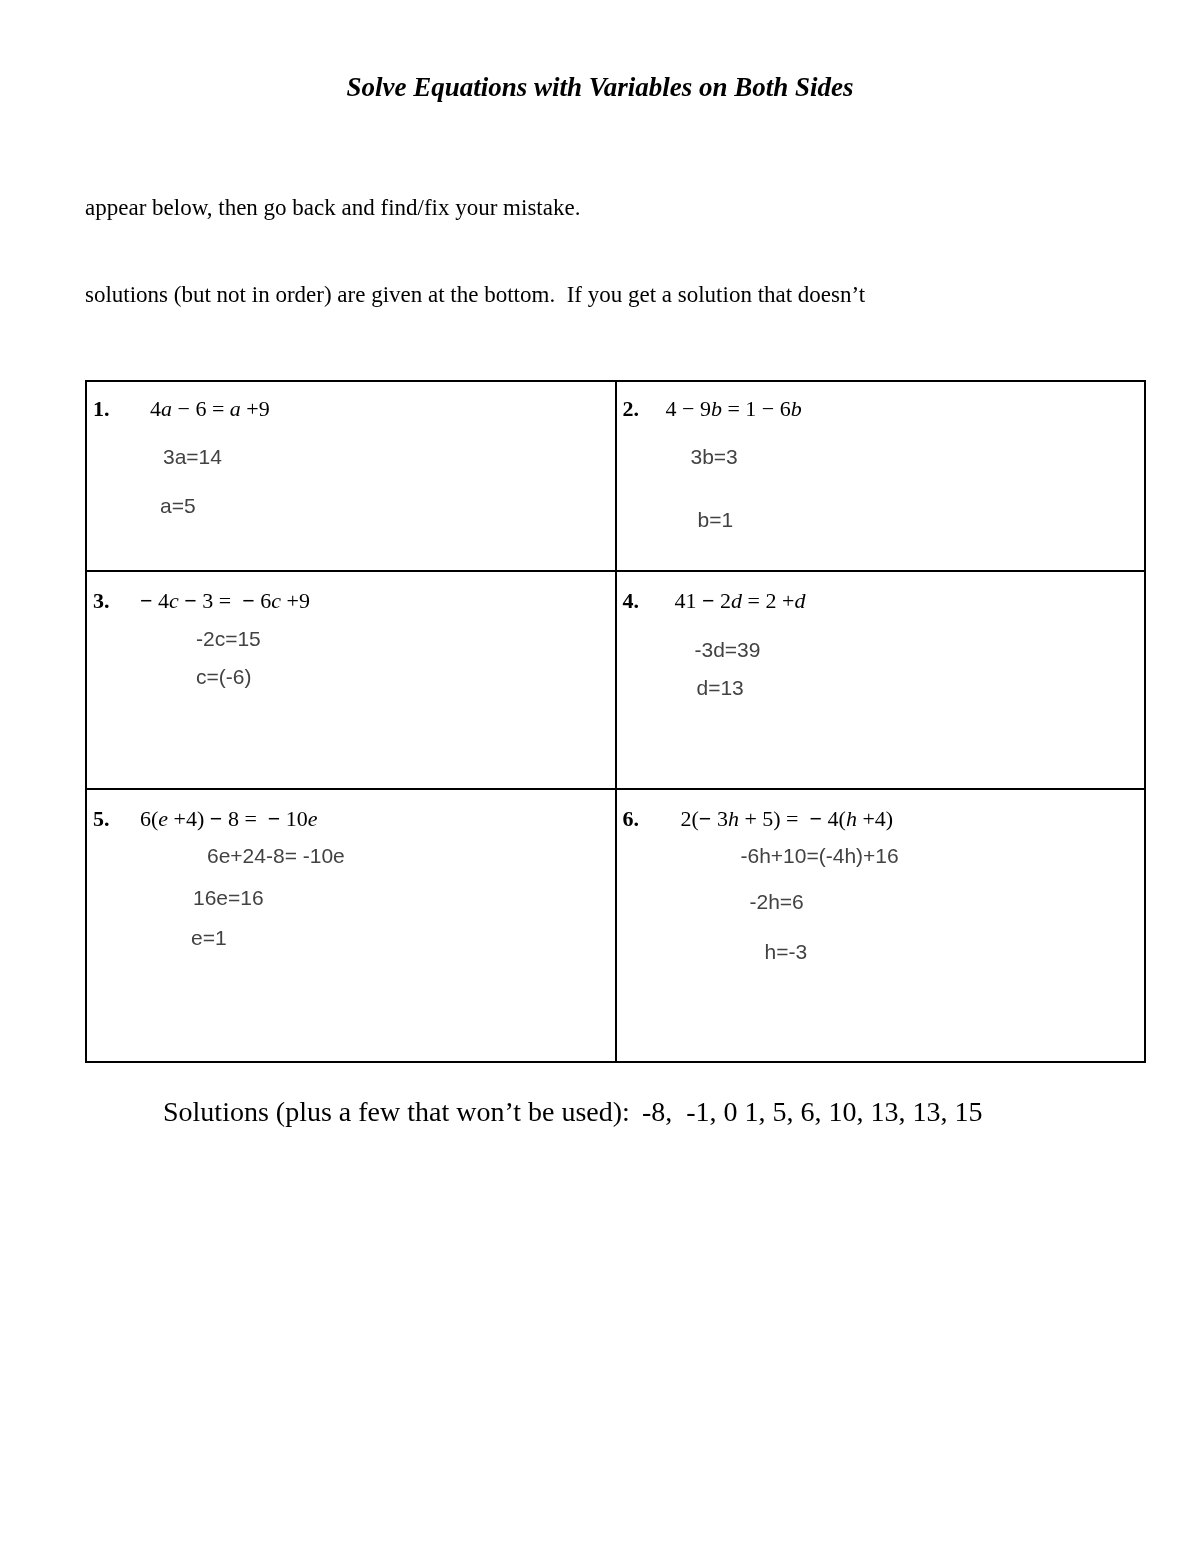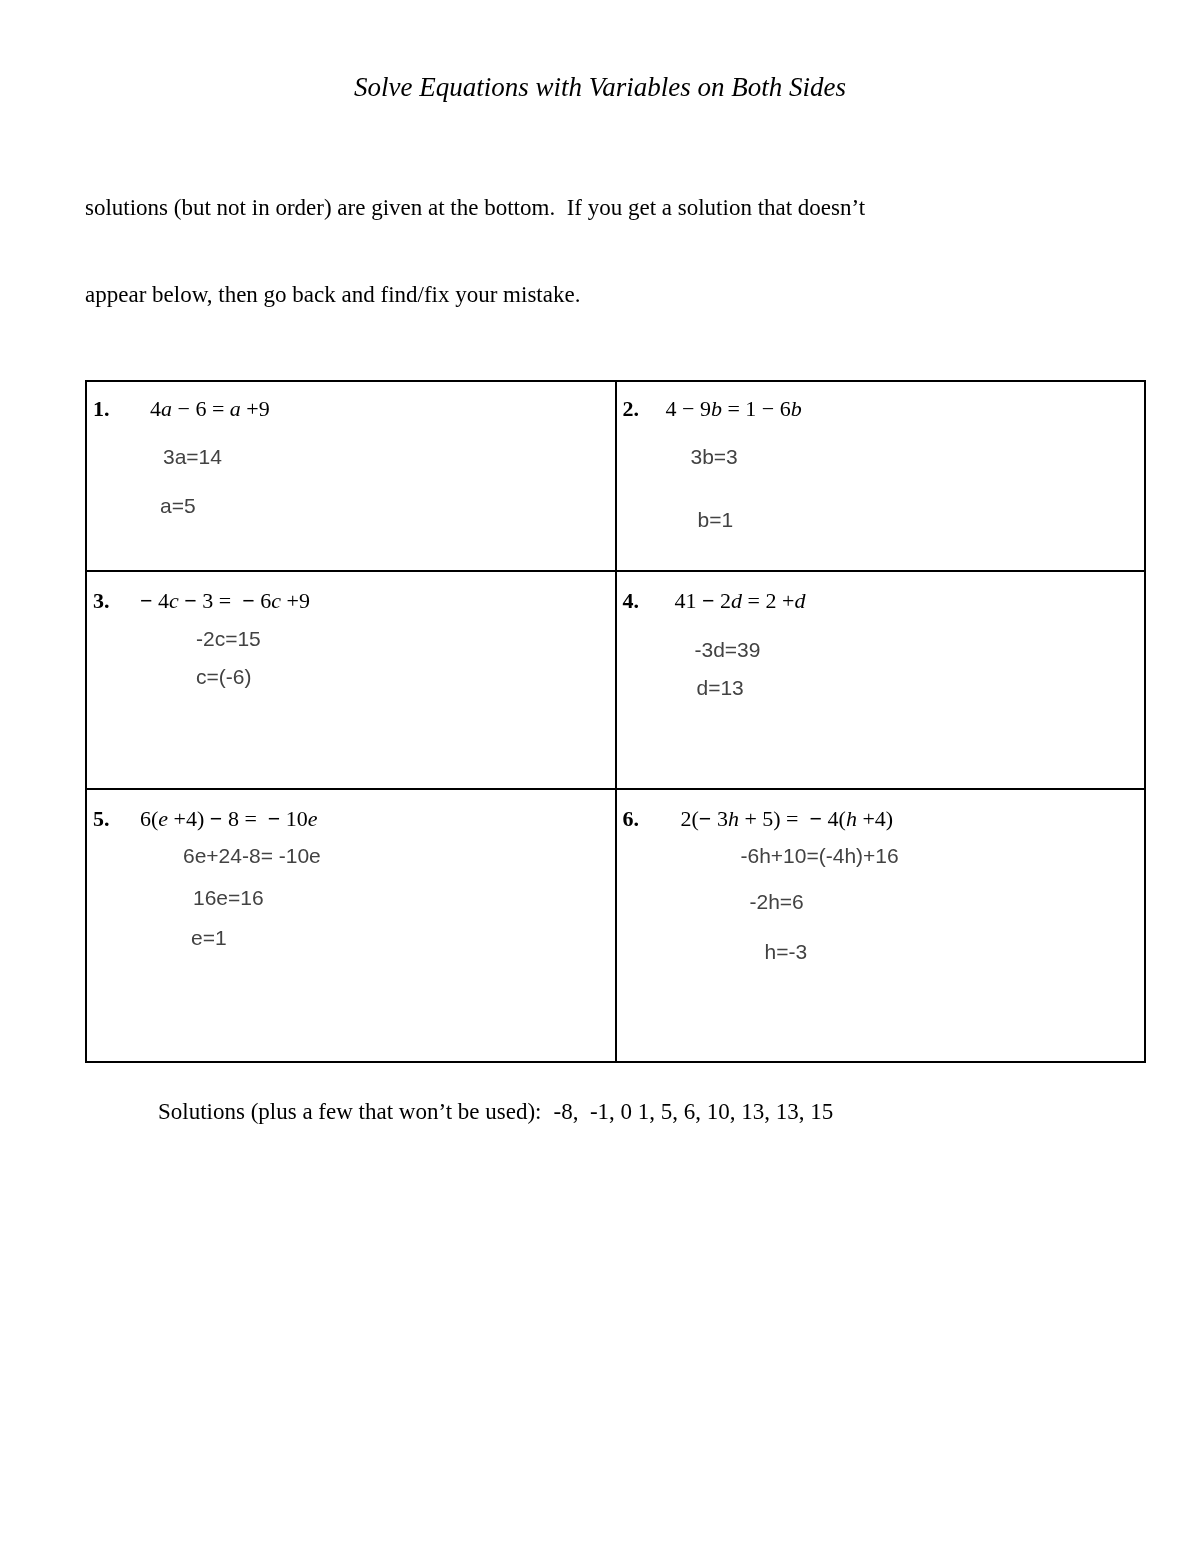--- a/index.html
+++ b/index.html
@@ -11,21 +11,21 @@
     color: #000000;
     font-family: "Liberation Serif", serif;
     overflow: hidden;
   }
   .title {
     margin: 0;
     padding-top: 72px;
     text-align: center;
     font-size: 27px;
     line-height: 31px;
-    font-weight: normal;
+    font-weight: bold;
     font-style: italic;
     font-family: "Liberation Serif", serif;
   }
   .instructions {
     margin: 32px 40px 0 85px;
     font-size: 23px;
     line-height: 29px;
     white-space: pre-wrap;
   }
   table.ptable {
@@ -57,36 +57,36 @@
   .eq .bm { font-weight: bold; }
   .work {
     font-family: "Liberation Sans", sans-serif;
     color: #424242;
     font-size: 21px;
     line-height: 24px;
     white-space: pre;
   }
   .solutions {
     margin: 5px 0 0 135px;
-    font-size: 23px;
+    font-size: 28px;
     line-height: 29px;
     white-space: pre-wrap;
   }
   .solutions .vals { margin-left: 12px; }
 </style>
 </head>
 <body>
 
 <div class="page">
 
   <h1 class="title">Solve Equations with Variables on Both Sides</h1>
 
   <div class="instructions">
+    <div>appear below, then go back and find/fix your mistake.</div>
     <div>solutions (but not in order) are given at the bottom.  If you get a solution that doesn’t</div>
-    <div>appear below, then go back and find/fix your mistake.</div>
   </div>
 
   <table class="ptable">
     <tbody>
         <tr class="row-1">
       <td>
         <div class="phead" style="margin-top:14px">
           <span class="pnum" style="width:57px">1.</span>
           <span class="eq"><span>4</span><span class="var">a</span><span> − 6 = </span><span class="var">a</span><span> +9</span></span>
         </div>
@@ -119,21 +119,21 @@
         <div class="work" style="margin:24px 0 0 72px">-3d=39</div>
         <div class="work" style="margin:14px 0 10px 74px">d=13</div>
       </td>
     </tr>
     <tr class="row-3">
       <td>
         <div class="phead" style="margin-top:16px">
           <span class="pnum" style="width:47px">5.</span>
           <span class="eq"><span>6(</span><span class="var">e</span><span> +4) </span><span class="bm">−</span><span> 8 =  </span><span class="bm">−</span><span> 10</span><span class="var">e</span></span>
         </div>
-        <div class="work" style="margin:12px 0 0 90px">6e+24-8= -10e</div>
+        <div class="work" style="margin:12px 0 0 114px">6e+24-8= -10e</div>
         <div class="work" style="margin:18px 0 0 100px">16e=16</div>
         <div class="work" style="margin:16px 0 0 98px">e=1</div>
       </td>
       <td>
         <div class="phead" style="margin-top:16px">
           <span class="pnum" style="width:58px">6.</span>
           <span class="eq"><span>2(</span><span class="bm">−</span><span> 3</span><span class="var">h</span><span> + 5) =  </span><span class="bm">−</span><span> 4(</span><span class="var">h</span><span> +4)</span></span>
         </div>
         <div class="work" style="margin:12px 0 0 118px">-6h+10=(-4h)+16</div>
         <div class="work" style="margin:22px 0 0 127px">-2h=6</div>

